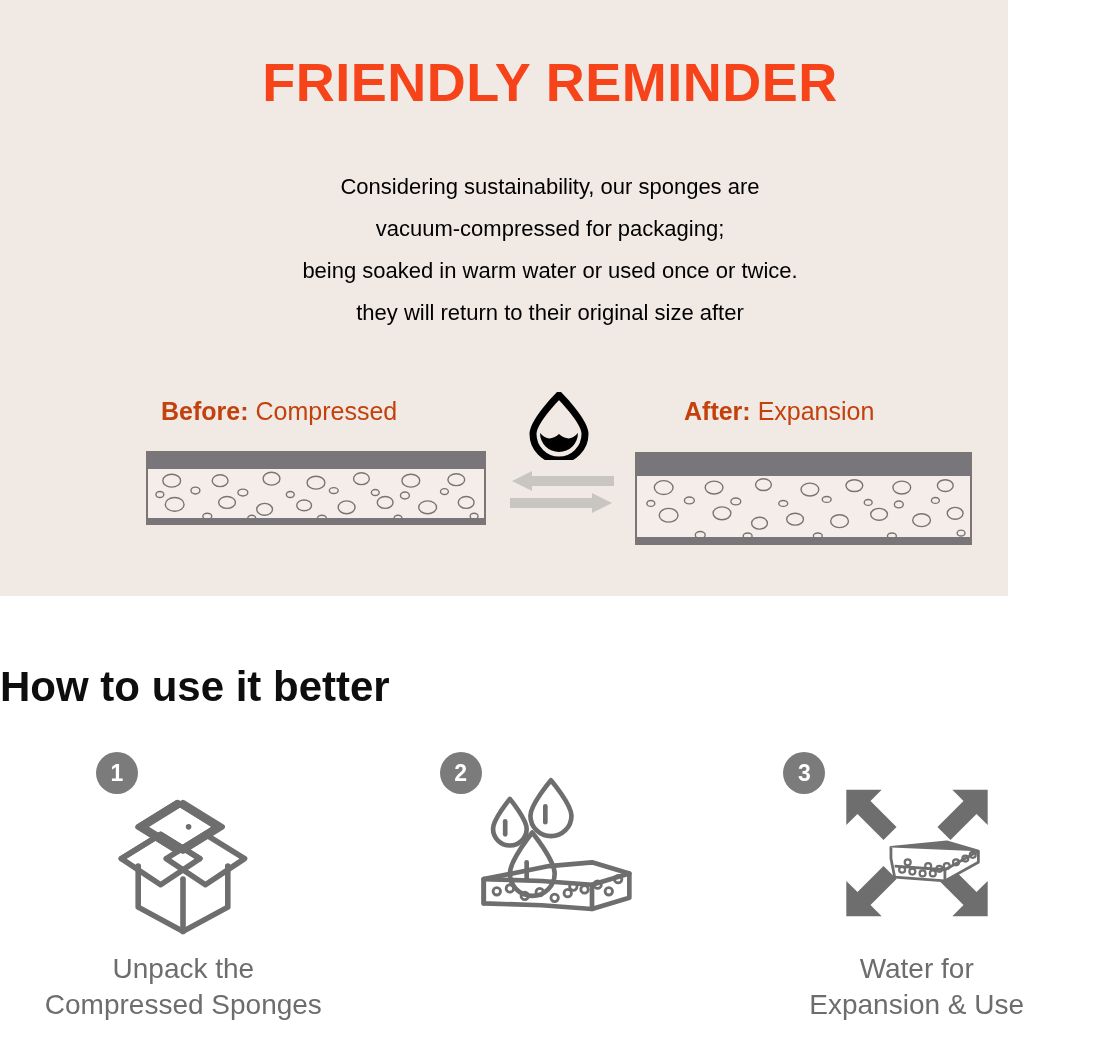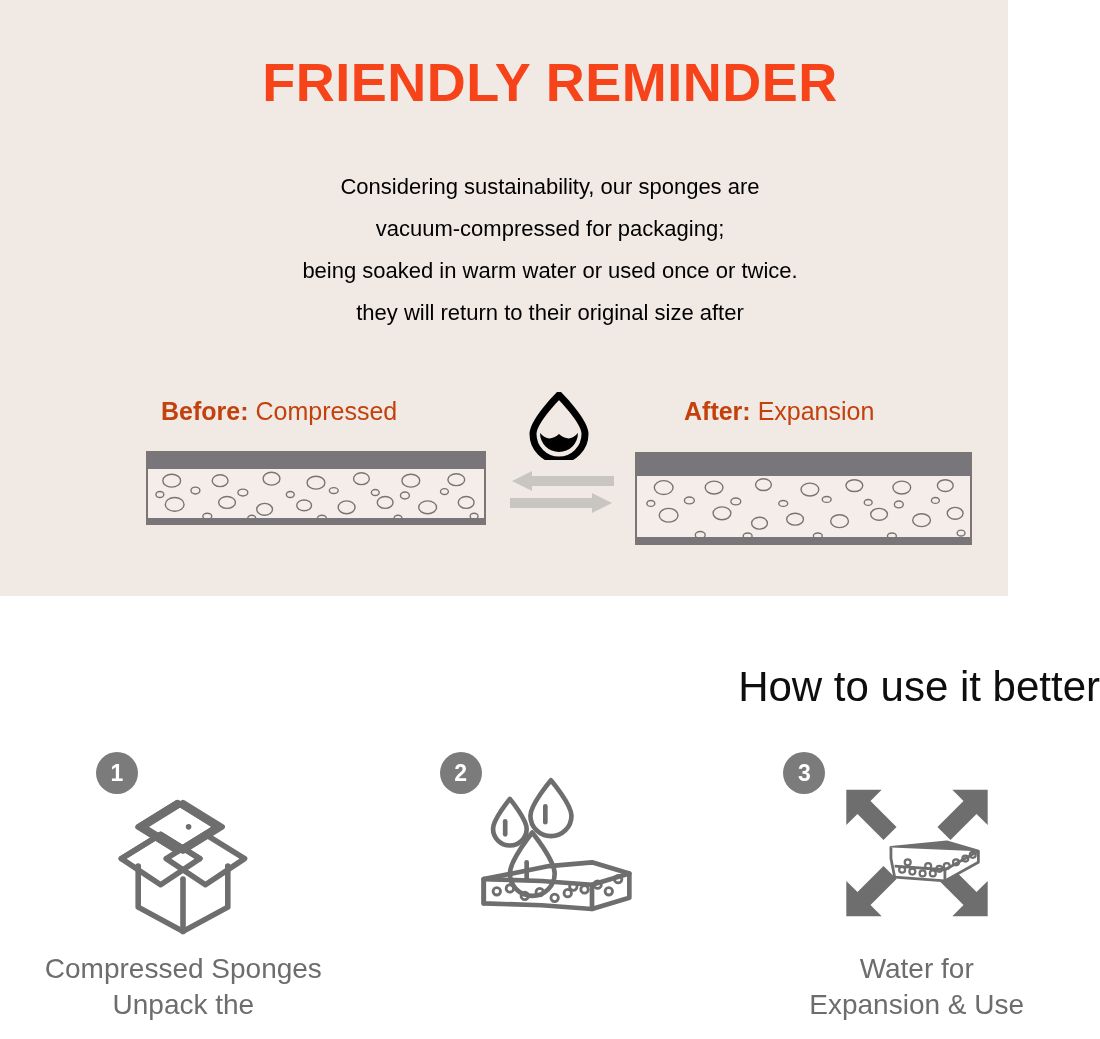--- a/index.html
+++ b/index.html
@@ -123,23 +123,23 @@
     width: 1100px;
     height: 443px;
     background: #ffffff;
   }
 
   .subhead {
     position: absolute;
     left: 0;
     top: 67px;
     width: 1100px;
-    text-align: right;
+    text-align: left;
     font-size: 42px;
-    font-weight: normal;
+    font-weight: bold;
     color: #0E0E0E;
     font-family: "Liberation Sans", sans-serif;
   }
 
   .steps {
     position: absolute;
     left: 0;
     top: 148px;
     width: 1100px;
     height: 295px;
@@ -328,22 +328,22 @@
               <path d="M42 62 L84 36 L126 62 L84 88 Z"></path>
               <path d="M96 62 L96 62"></path>
             </g>
             <g fill="none" stroke="#6E6E6E" stroke-width="6" stroke-linejoin="round">
               <path d="M42 62 L84 36 L126 62 L84 88 Z"></path>
               <path d="M90 58 L132 32 L174 58 L132 84 Z" transform="translate(-42,4)"></path>
             </g>
           </svg>
         </div>
         <div class="step-caption">
+          <span class="cl">Unpack the</span>
           <span class="cl">Compressed Sponges</span>
-          <span class="cl">Unpack the</span>
         </div>
       </div>
 
       <div class="step step-2">
         <div class="step-badge">2</div>
         <div class="step-art">
           <svg viewBox="0 0 210 180" width="196" height="168">
             <g fill="none" stroke="#6E6E6E" stroke-width="5" stroke-linejoin="round" stroke-linecap="round">
 
               <path d="M62 32 C62 32 80 54 80 64 A18 18 0 0 1 44 64 C44 54 62 32 62 32 Z"></path>

